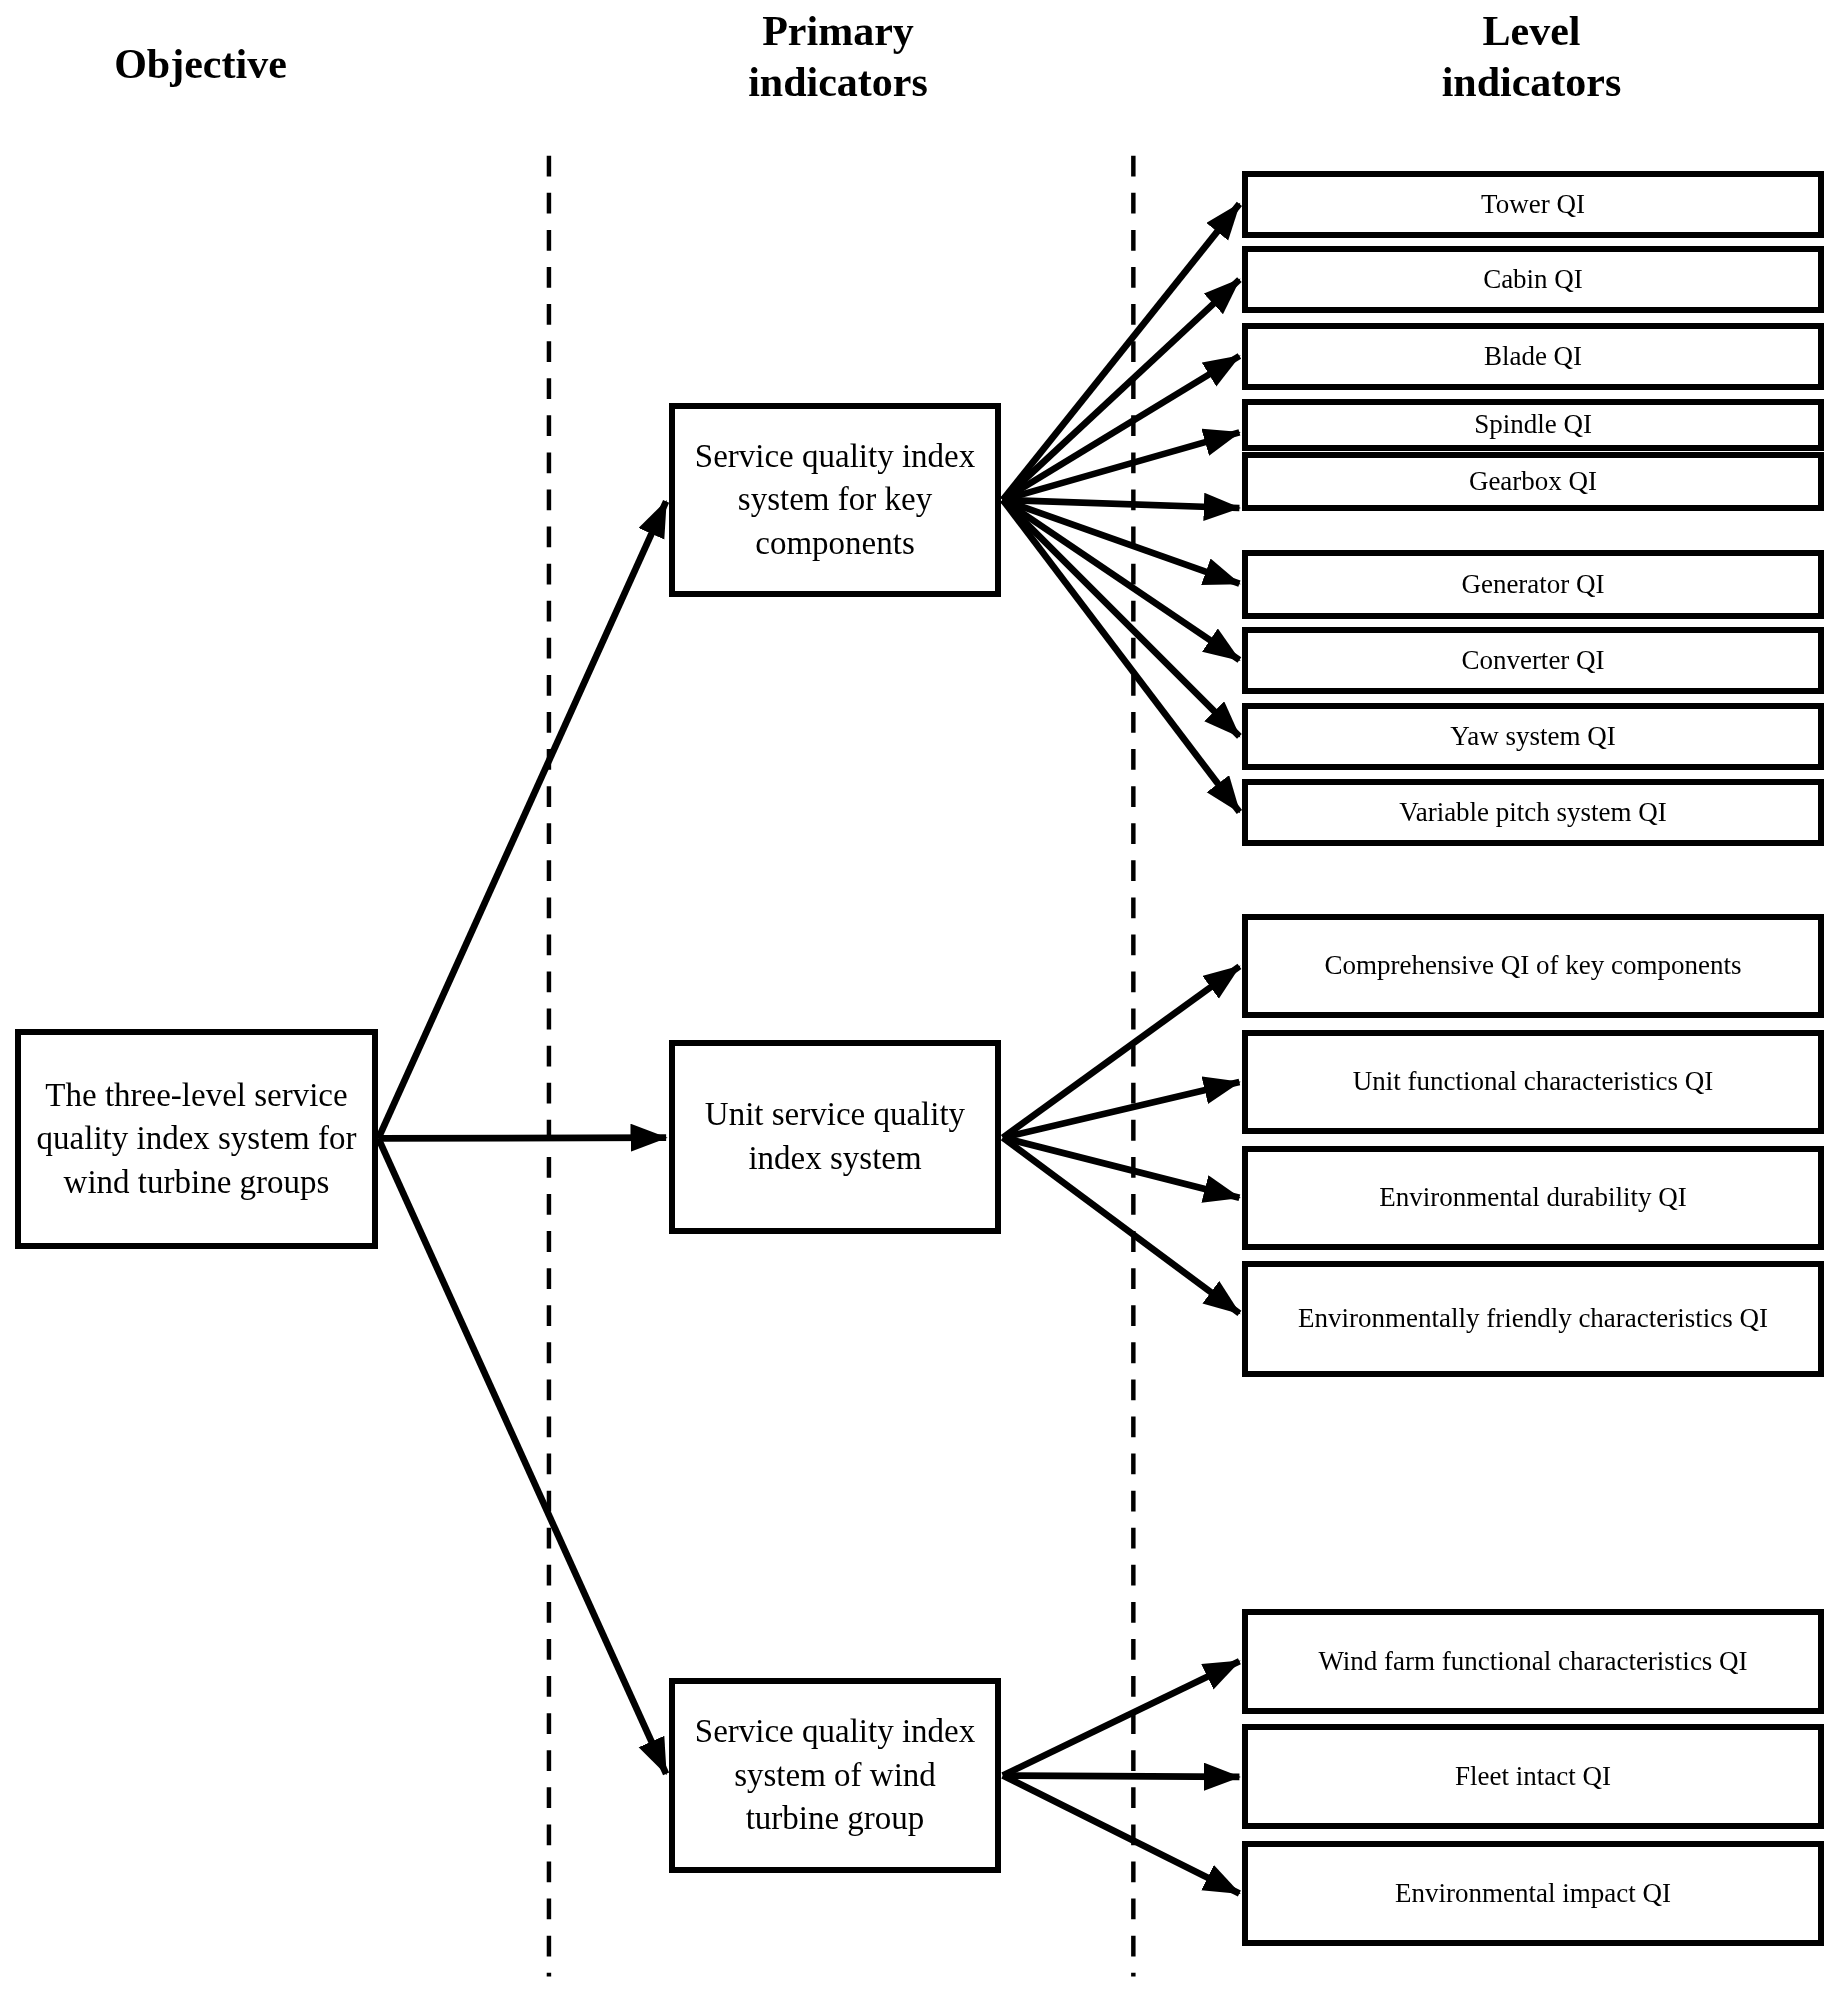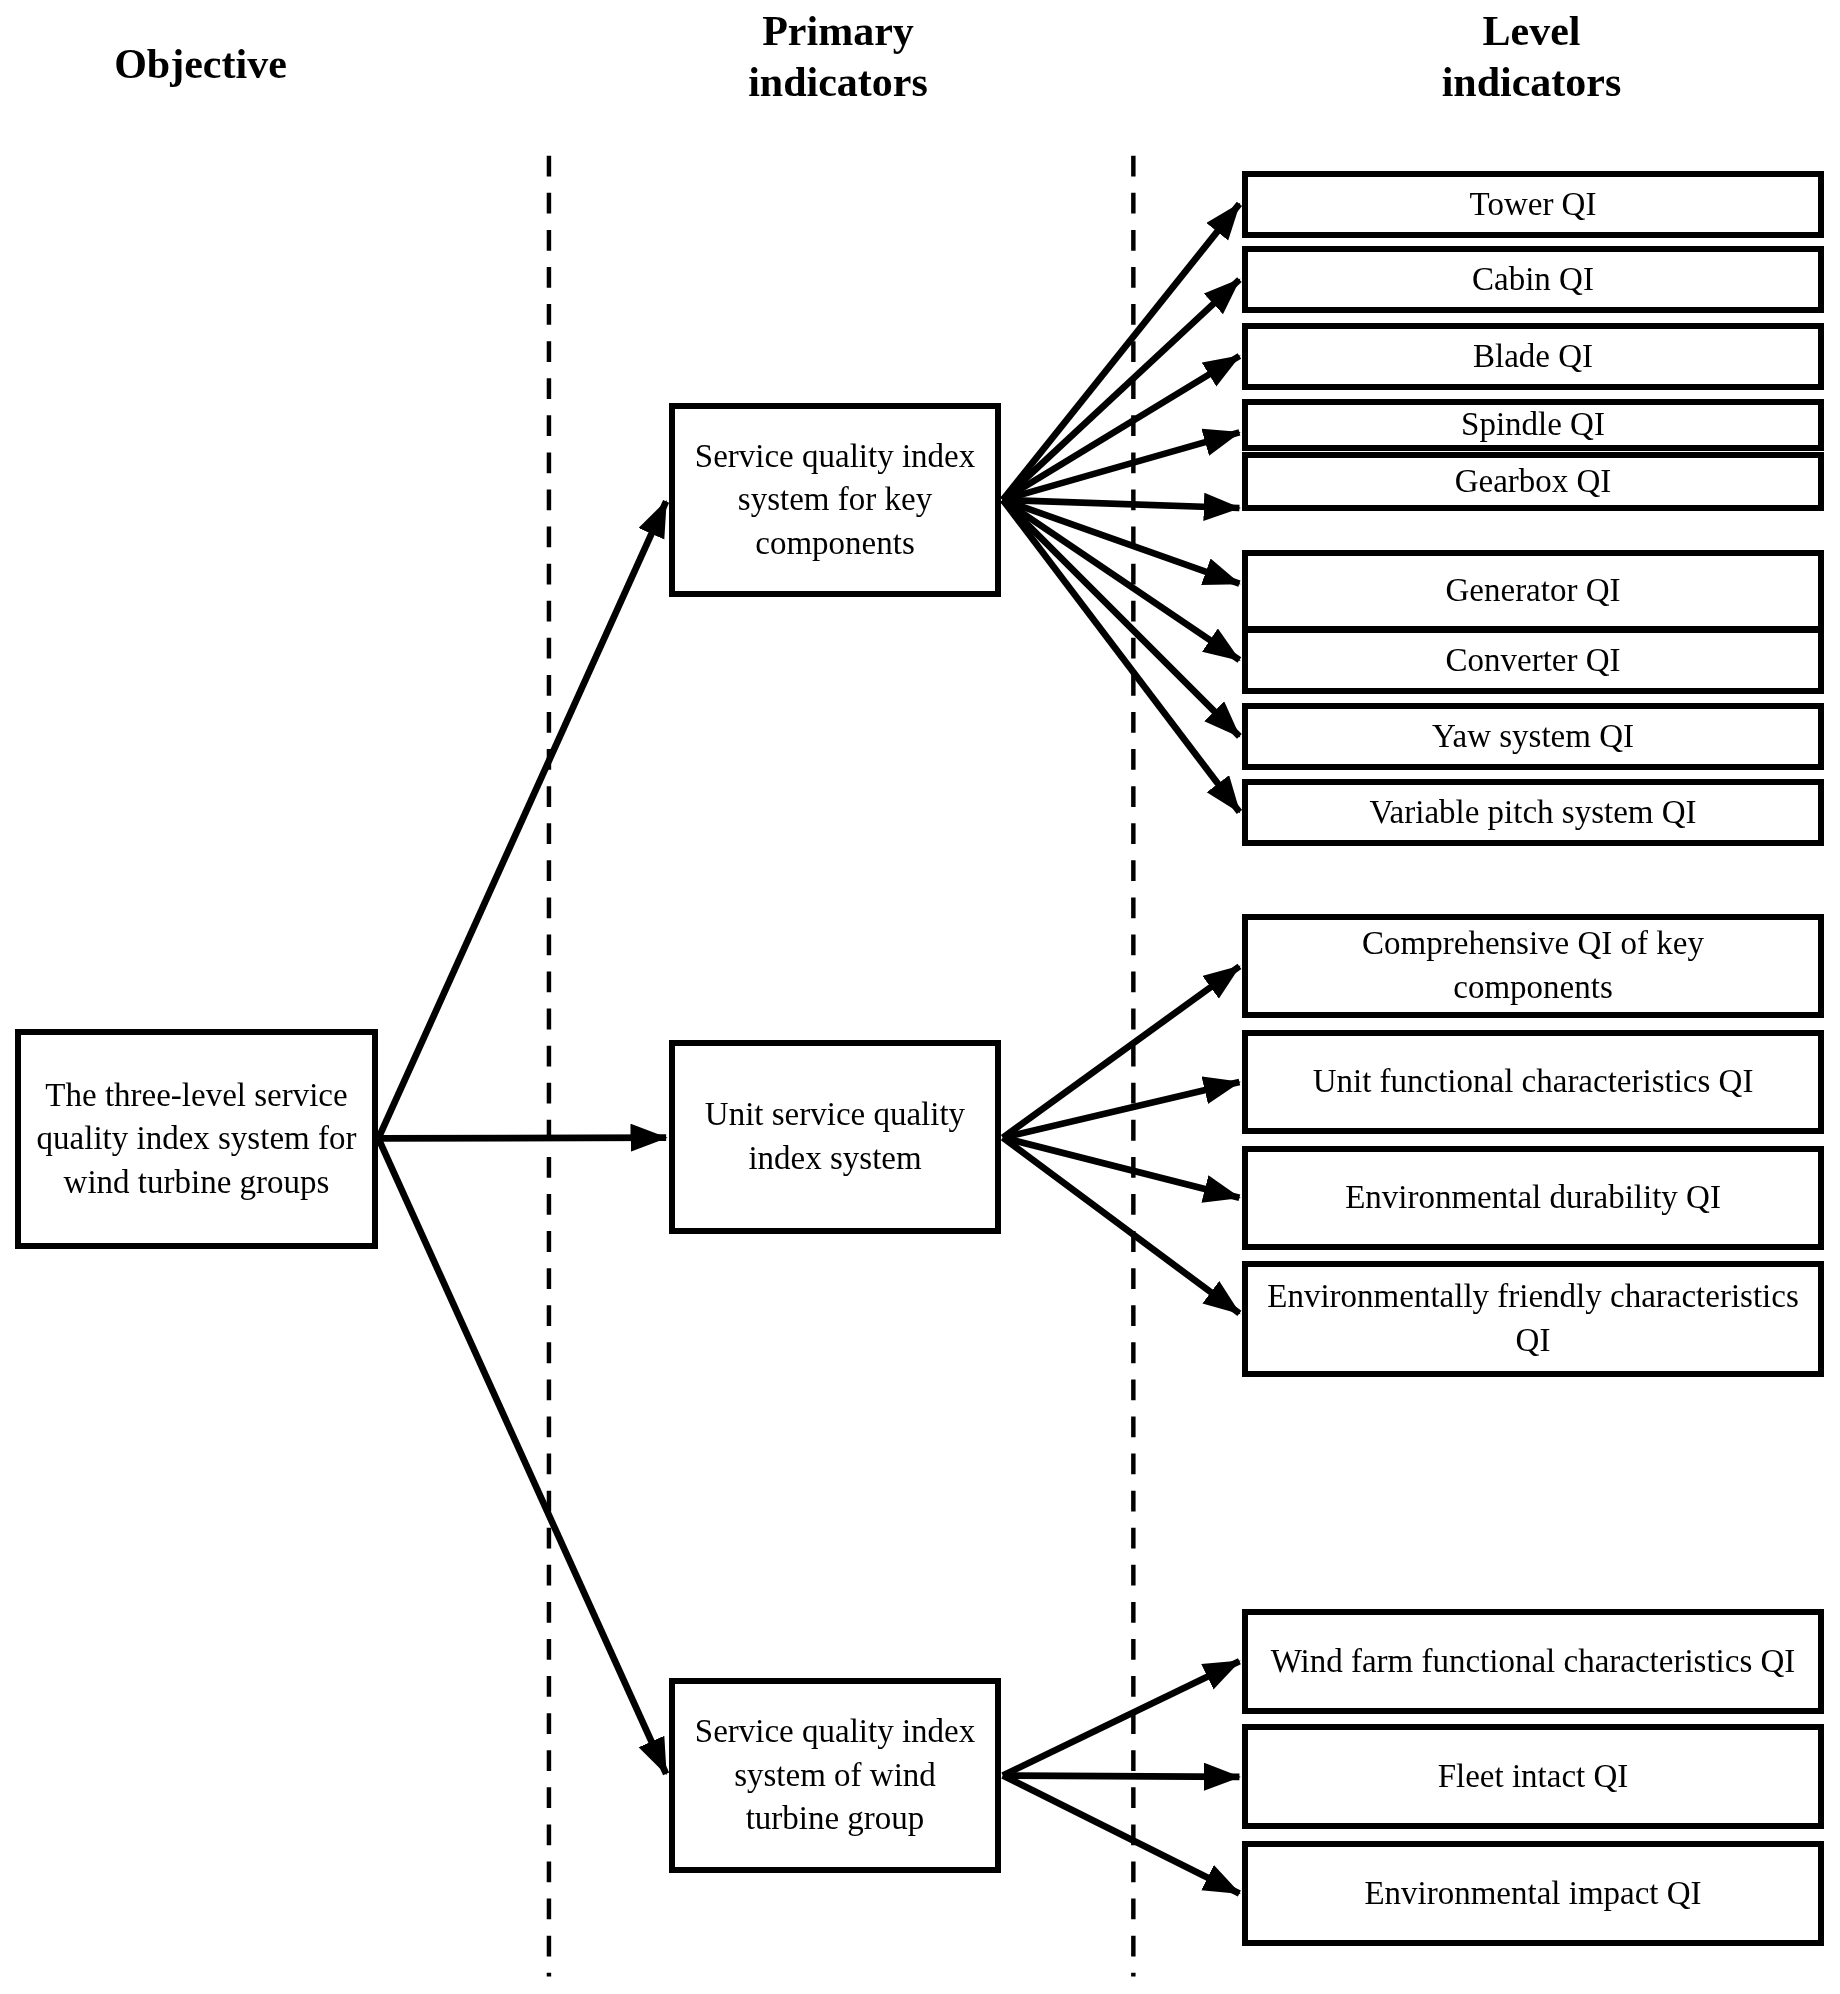--- a/index.html
+++ b/index.html
@@ -18,34 +18,34 @@
   .hdr-objective{left:52px;top:39px;width:297px;}
   .hdr-primary{left:712px;top:6px;width:252px;}
   .hdr-level{left:1413px;top:6px;width:237px;}
 
   .box{
     position:absolute;border:6px solid #000;background:#fff;
     display:flex;align-items:center;justify-content:center;
     text-align:center;box-sizing:border-box;
     font-size:33px;line-height:1.32;padding:0 9px;
   }
-  .lvl{left:1242px;width:582px;font-size:33px;padding:0 15px;}
+  .lvl{left:1242px;width:582px;font-size:27px;padding:0 15px;}
   .narrow{padding:0 59px;}
 
   .objective-box{left:15px;top:1029px;width:363px;height:220px;}
   .pA{left:669px;top:403px;width:332px;height:194px;}
   .pB{left:669px;top:1040px;width:332px;height:194px;}
   .pC{left:669px;top:1678px;width:332px;height:195px;}
 
   .g1-0{top:171px;height:67px;}
   .g1-1{top:246px;height:67px;}
   .g1-2{top:323px;height:67px;}
   .g1-3{top:399px;height:52px;}
   .g1-4{top:452px;height:59px;}
-  .g1-5{top:550px;height:82px;}
+  .g1-5{top:550px;height:69px;}
   .g1-6{top:627px;height:67px;}
   .g1-7{top:703px;height:67px;}
   .g1-8{top:779px;height:67px;}
 
   .g2-0{top:914px;height:104px;}
   .g2-1{top:1030px;height:104px;}
   .g2-2{top:1146px;height:104px;}
   .g2-3{top:1261px;height:116px;}
 
   .g3-0{top:1609px;height:105px;}

